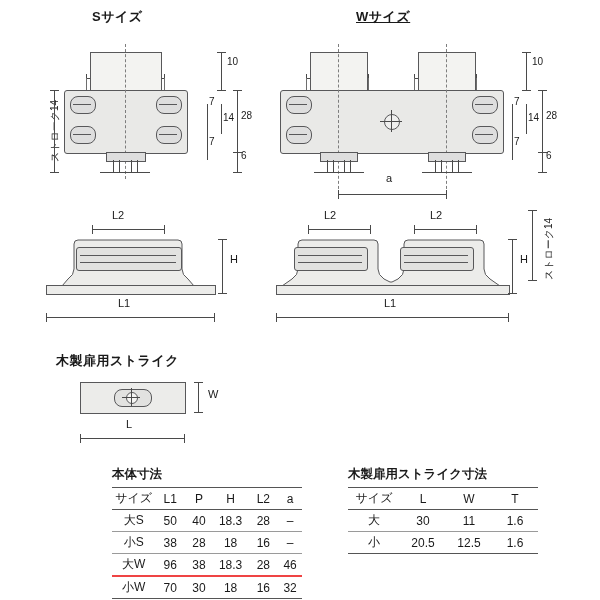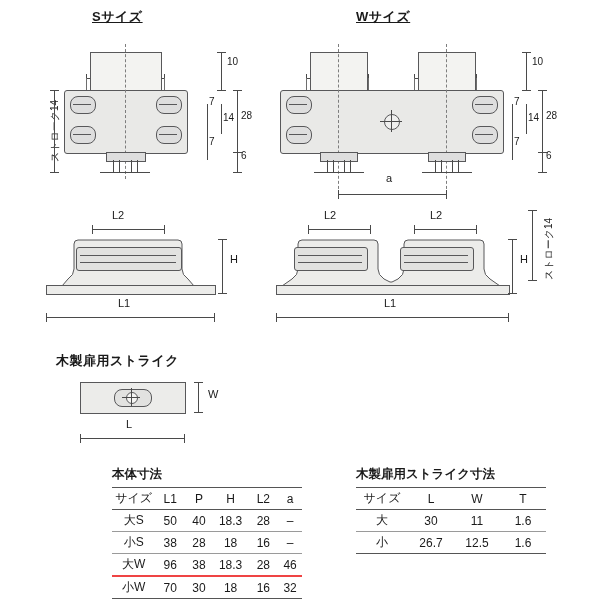--- a/index.html
+++ b/index.html
@@ -40,21 +40,21 @@
   .tbl tr td:first-child,.tbl tr th:first-child{border-left:none;text-align:center;}
   .tbl{border-top:1px solid #555;border-bottom:1px solid #555;}
   .tbl td,.tbl th{border-left:none;border-right:none;border-top:none;border-bottom:none;}
   .tblwrap{position:absolute;}
 </style>
 </head>
 <body>
 
 <div class="page">
 
-  <div class="abs ttl" style="left:92px;top:8px;text-decoration:underline;">Sサイズ</div>
+  <div class="abs ttl" style="left:92px;top:8px;">Sサイズ</div>
   <div class="abs ttl" style="left:356px;top:8px;text-decoration:underline;">Wサイズ</div>
 
   <div class="abs" style="left:40px;top:30px;width:230px;height:150px;">
 
     <div class="abs dim" style="left:68px;top:28px;">P</div>
     <div class="ln hln" style="left:46px;top:48px;width:78px;"></div>
     <div class="ln vln" style="left:46px;top:44px;height:9px;"></div>
     <div class="ln vln" style="left:124px;top:44px;height:9px;"></div>
 
     <div class="ln vln thin" style="left:46px;top:48px;height:62px;"></div>
@@ -322,41 +322,41 @@
           <td>70</td>
           <td>30</td>
           <td>18</td>
           <td>16</td>
           <td>32</td>
         </tr>
       </tbody>
     </table>
   </div>
 
-  <div class="tblwrap" style="left:348px;top:466px;margin-left:8px;">
+  <div class="tblwrap" style="left:348px;top:466px;">
     <div class="tbl-title" style="margin-bottom:4px;">木製扉用ストライク寸法</div>
     <table class="tbl" style="width:190px;">
       <thead>
         <tr style="border-bottom:1px solid #555;">
           <th style="width:52px;">サイズ</th>
           <th style="width:46px;">L</th>
           <th style="width:46px;">W</th>
           <th style="width:46px;">T</th>
         </tr>
       </thead>
       <tbody>
         <tr style="border-bottom:1px solid #9a9a9a;">
           <td>大</td>
           <td>30</td>
           <td>11</td>
           <td>1.6</td>
         </tr>
         <tr>
           <td>小</td>
-          <td>26.7</td>
+          <td>20.5</td>
           <td>12.5</td>
           <td>1.6</td>
         </tr>
       </tbody>
     </table>
   </div>
 
 </div>
 
 </body></html>

